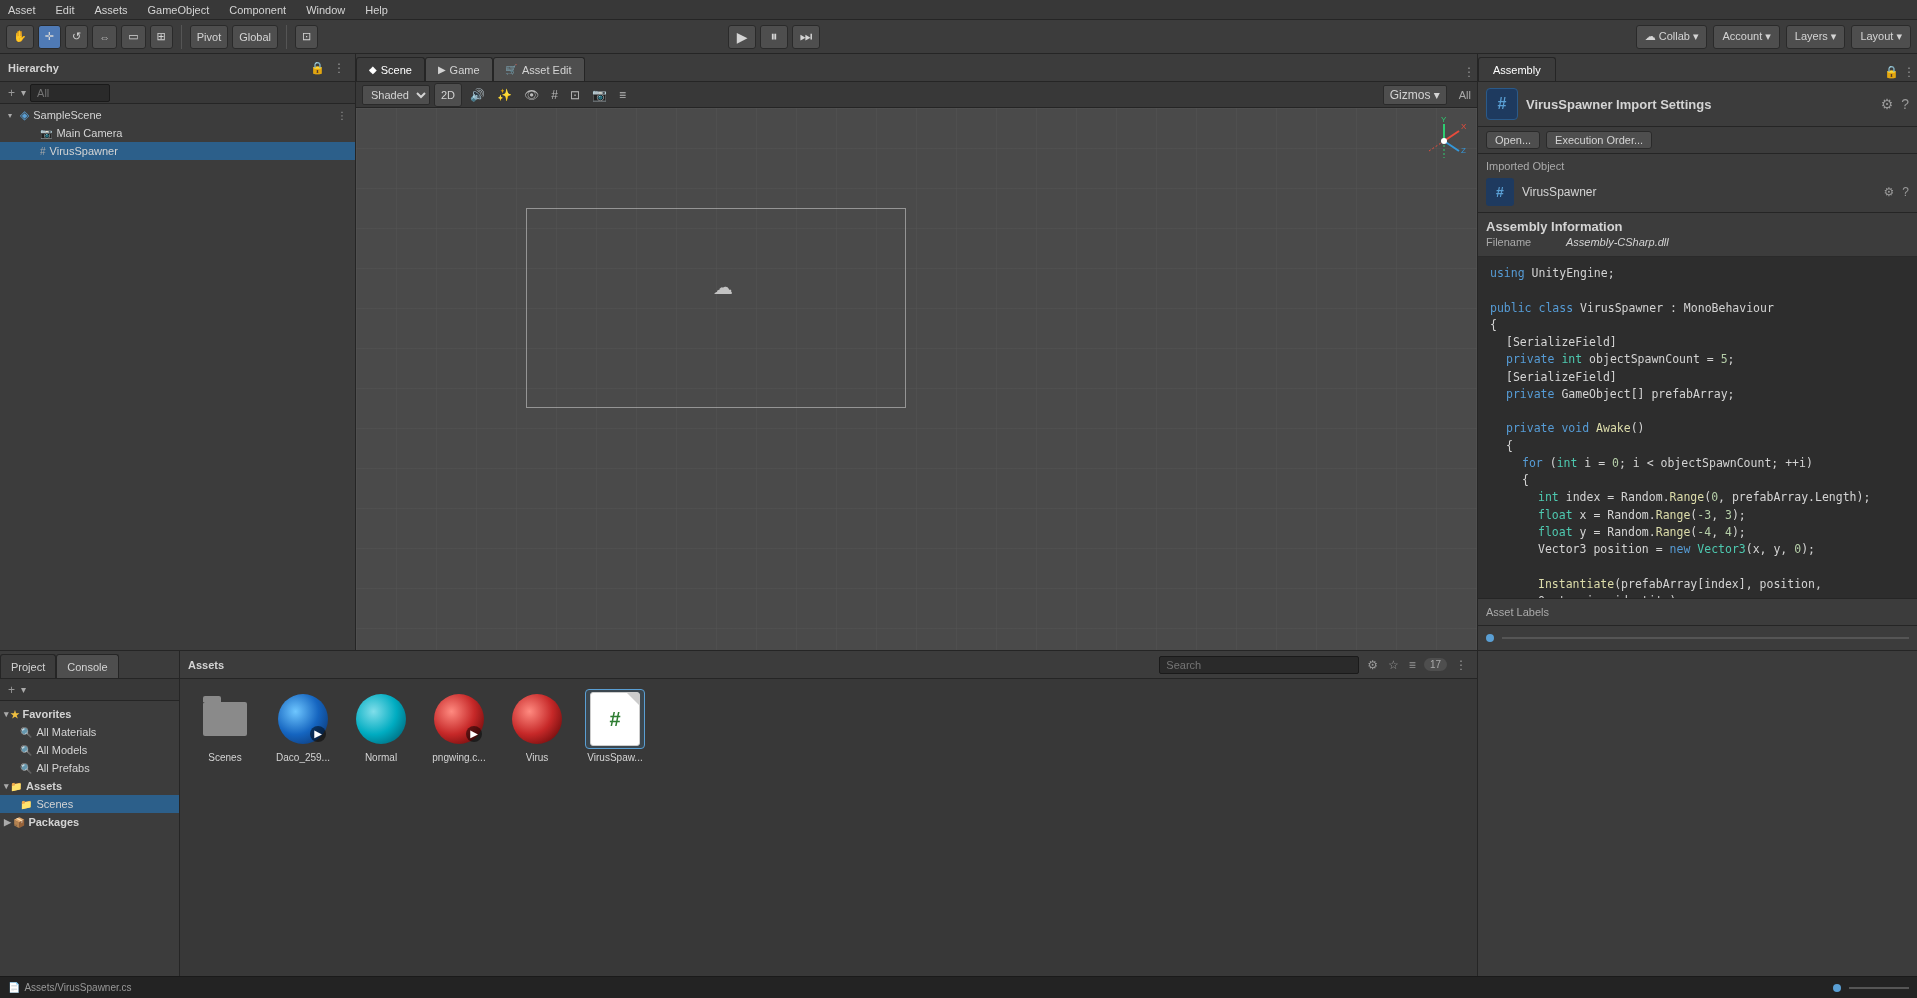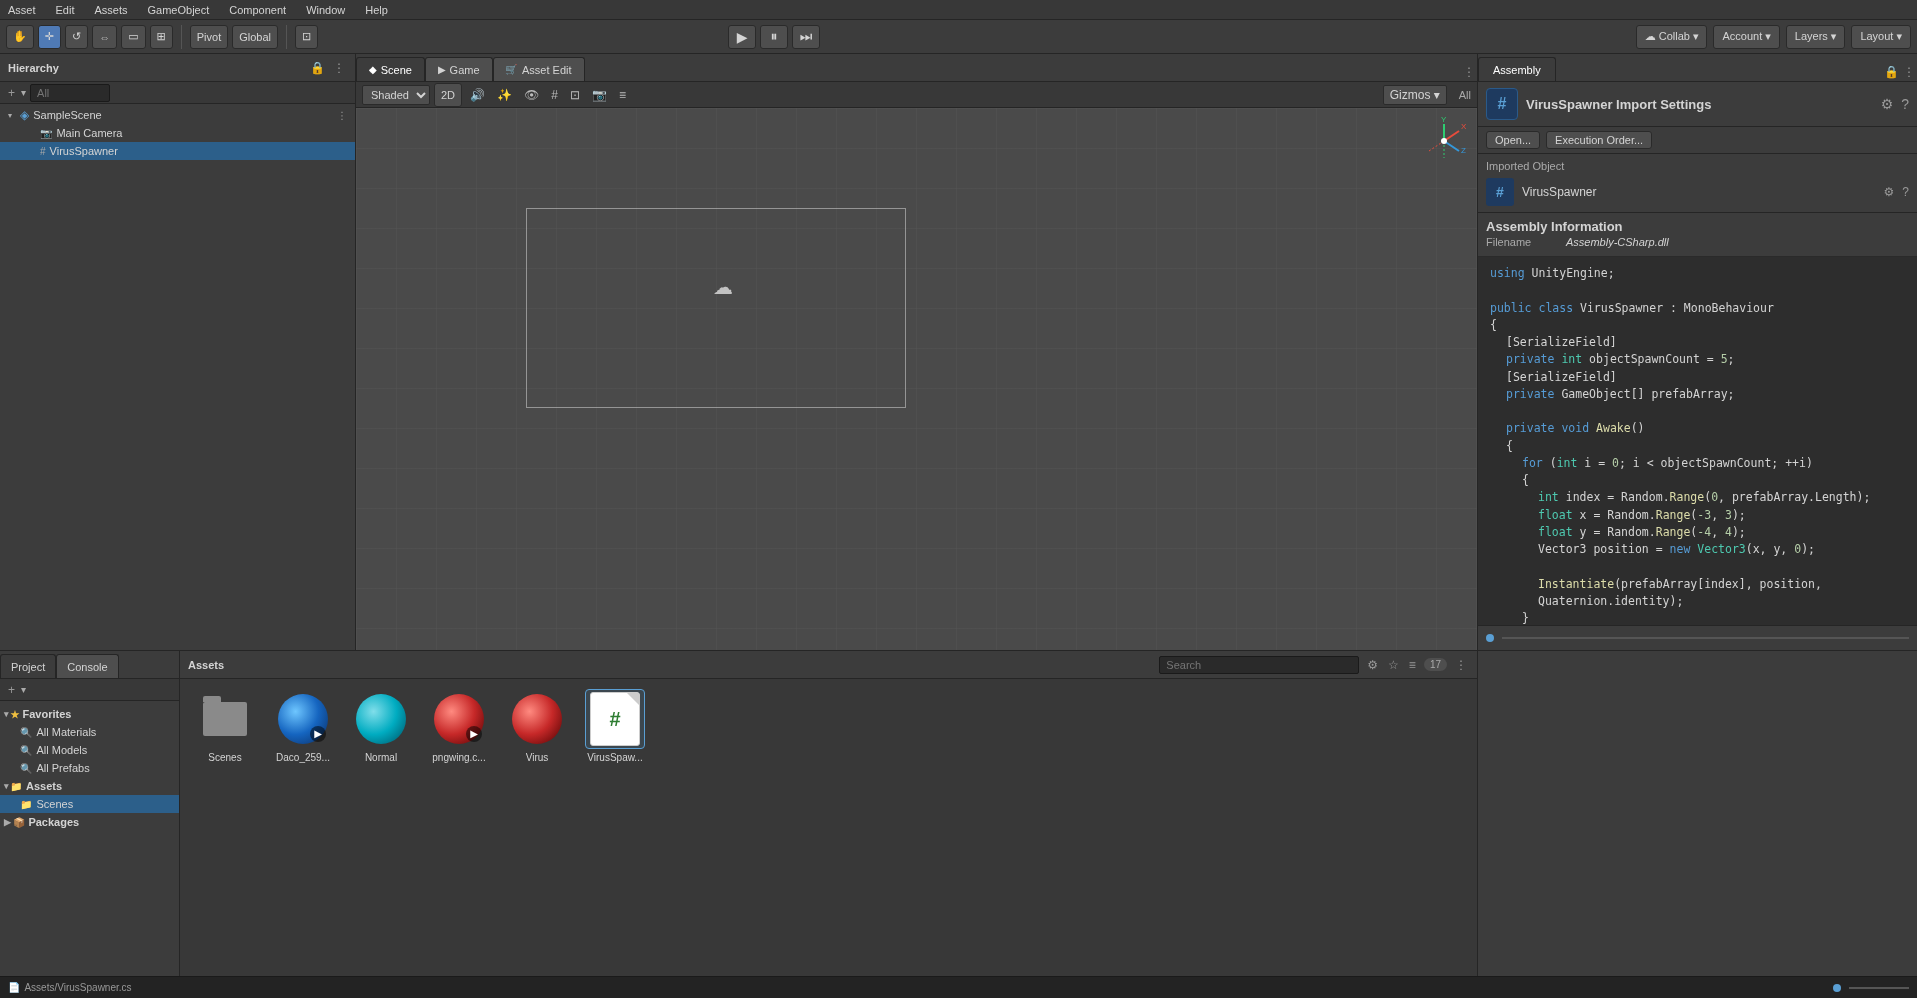--- a/index.html
+++ b/index.html
@@ -960,20 +960,23 @@
         <span class="code-line indent-3">Vector3 position = <span class="code-keyword">new</span> <span class="code-type">Vector3</span>(x, y, <span class="code-number">0</span>);</span>
         <span class="code-line">&nbsp;</span>
         <span class="code-line indent-3"><span class="code-method">Instantiate</span>(prefabArray[index], position, Quaternion.identity);</span>
         <span class="code-line indent-2">}</span>
         <span class="code-line indent-1">}</span>
         
         
       </code>
     </div>
 
+    <div class="insp-bottom">
+      <span class="asset-labels-title">Asset Labels</span>
+    </div>
 
     <div class="slider-row">
       <div class="slider-thumb"></div>
       <div class="slider-track"></div>
     </div>
   </div>
 
 </div>
 
 <div class="bottom-area">

